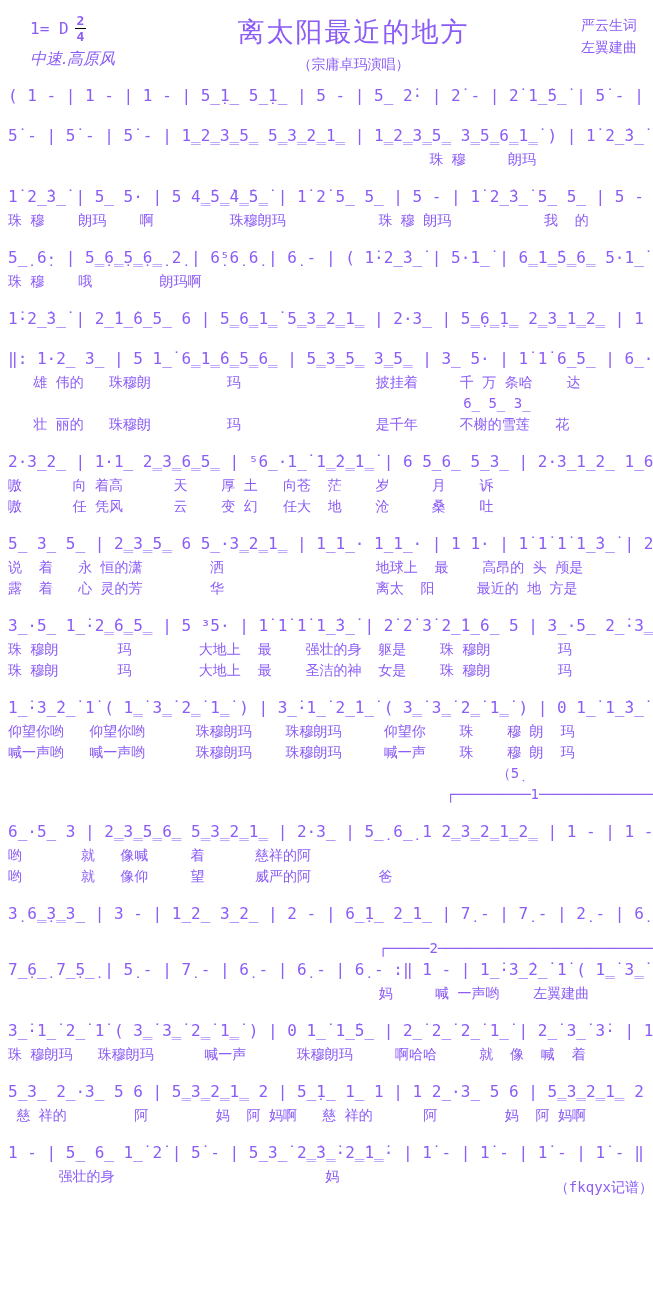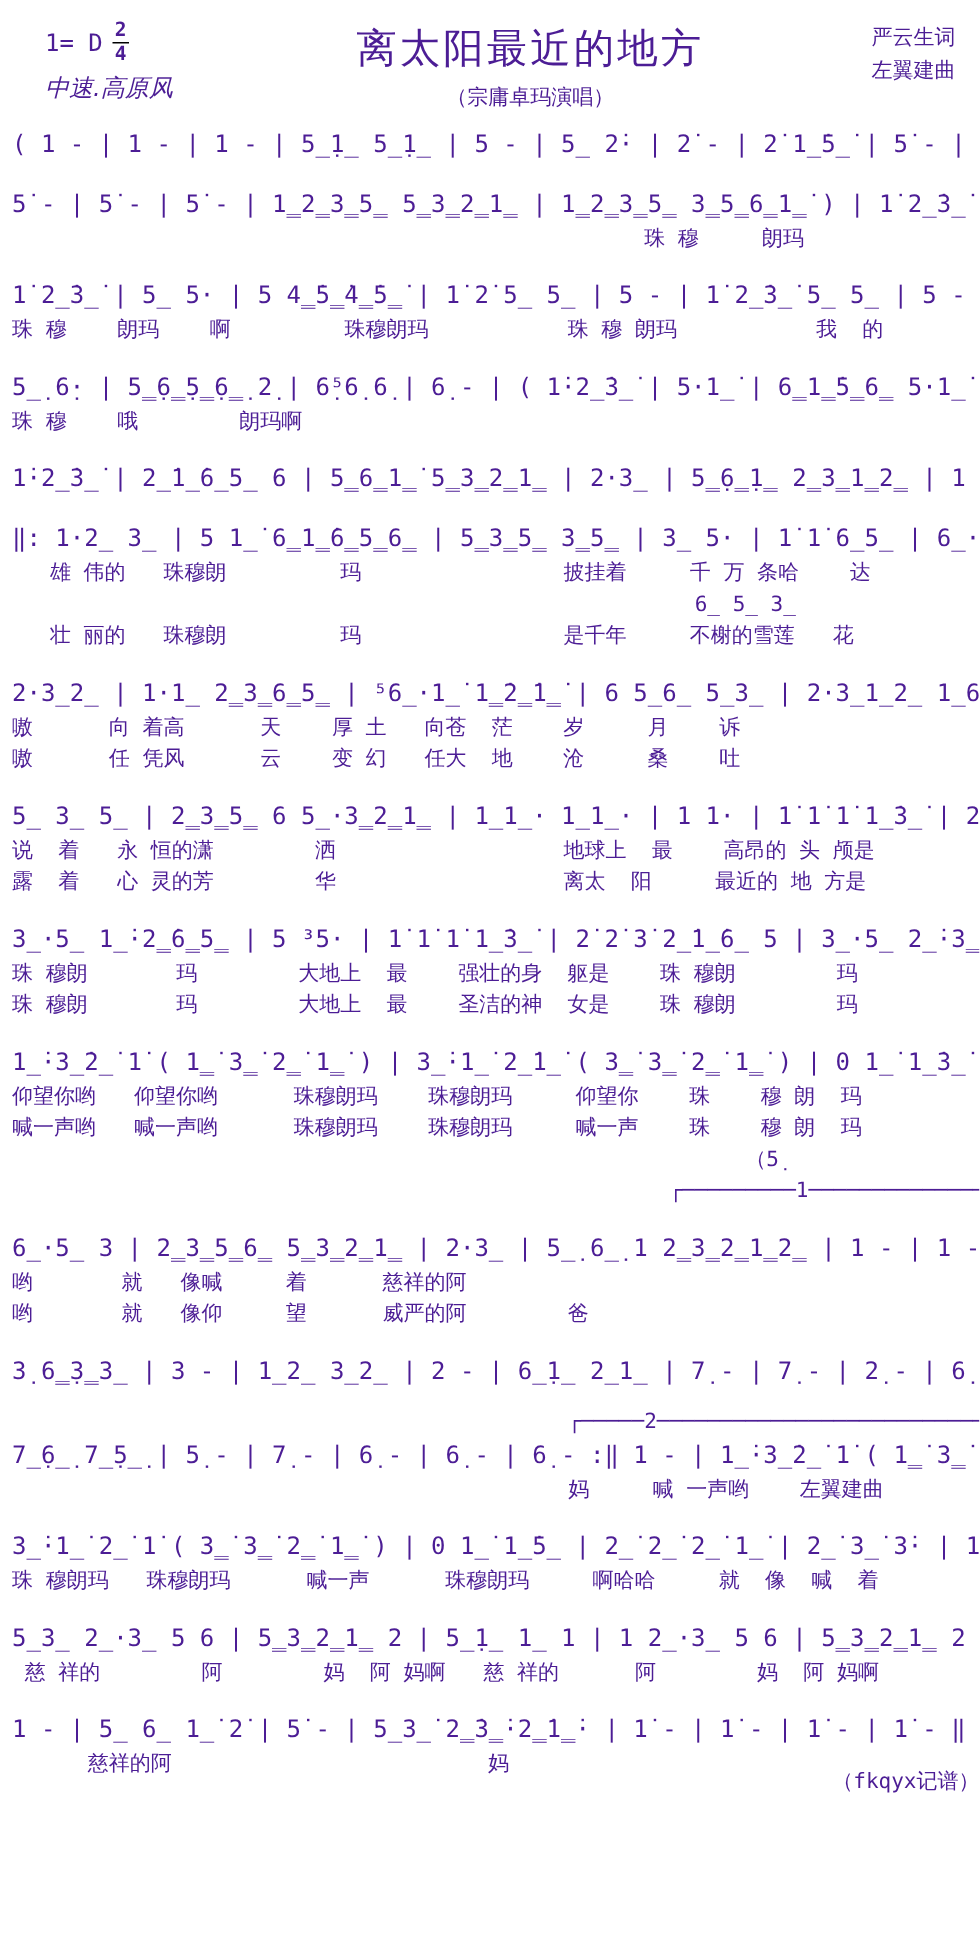--- a/index.html
+++ b/index.html
@@ -1,19 +1,19 @@
 <!DOCTYPE html>
 <html><head>
 <meta charset="utf-8">
 <style>
   html,body{margin:0;padding:0;background:#fff;}
   .page{
     position:relative;
     width:653px;height:1301px;
-    background:#fff;color:#4c1d95;
+    background:#fff;color:#8b5cf6;
     overflow:hidden;
     font-family:"DejaVu Sans", sans-serif;
   }
   
   .hdr{display:flex;align-items:flex-start;padding:14px 10px 2px 10px;}
   .hdr-left{width:150px;flex:0 0 auto;padding-left:20px;}
   .hdr-center{flex:1 1 auto;text-align:center;}
   .hdr-right{width:110px;flex:0 0 auto;text-align:right;padding-right:6px;}
   .keytime{font-size:16px;font-family:"DejaVu Sans Mono",monospace;display:flex;align-items:center;gap:6px;}
   .frac{display:inline-flex;flex-direction:column;line-height:1;font-size:13px;text-align:center;font-weight:bold;}
@@ -133,19 +133,19 @@
       <div class="system">
         <div class="notes">3̲̇·1̲̇ 2̲̇ 1̇ ( 3̳̇ 3̳̇ 2̳̇ 1̳̇ ) | 0 1̲̇ 1̲̇5̲ | 2̲̇ 2̲̇ 2̲̇ 1̲̇ | 2̲̇ 3̲̇ 3̇· | 1̇·3̲̇ 2̲̇1̲̇ 1̲̇5̲ 6̲ |</div>
         <div class="below">珠 穆朗玛   珠穆朗玛      喊一声      珠穆朗玛     啊哈哈     就  像  喊  着</div>
       </div>
       <div class="system">
         <div class="notes">5̲3̲ 2̲·3̲ 5 6 | 5̳3̳2̳1̳ 2 | 5̲̣1̲ 1̲ 1 | 1 2̲·3̲ 5 6 | 5̳3̳2̳1̳ 2 | 5̲̣1̲ 1̲ 1 | 1 - |</div>
         <div class="below"> 慈 祥的        阿        妈  阿 妈啊   慈 祥的      阿        妈  阿 妈啊</div>
       </div>
       <div class="system">
         <div class="notes">1 - | 5̲ 6̲ 1̲̇ 2̇ | 5̇ - | 5̲3̲̇ 2̳̇3̳̇·2̳̇1̳̇· | 1̇ - | 1̇ - | 1̇ - | 1̇ - ‖</div>
-        <div class="below">      慈祥的阿                         妈</div>
+        <div class="below">      强壮的身                         妈</div>
       </div>
     </div>
 
   <div class="footer">（fkqyx记谱）</div>
 
 </div>
 
 </body></html>

